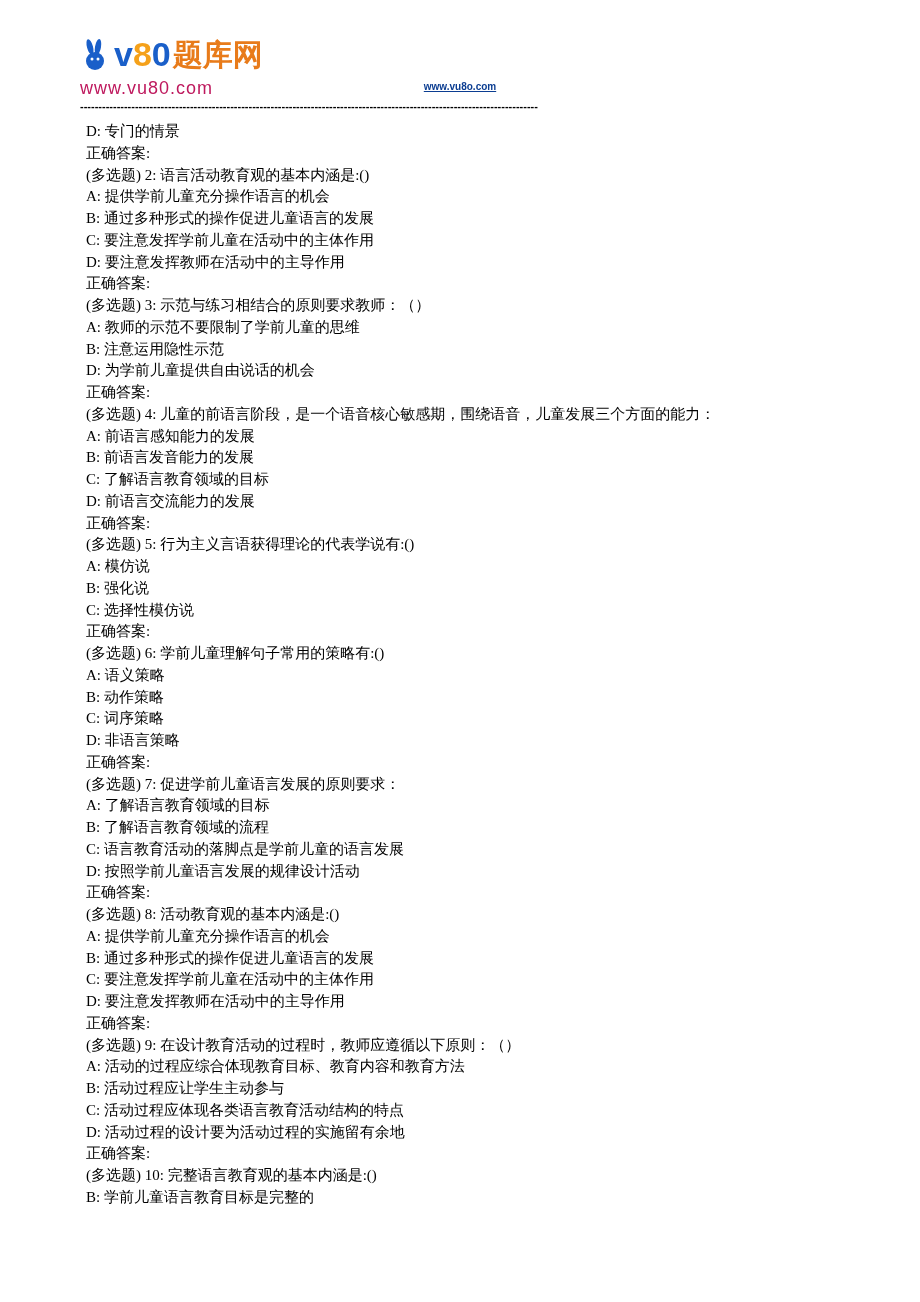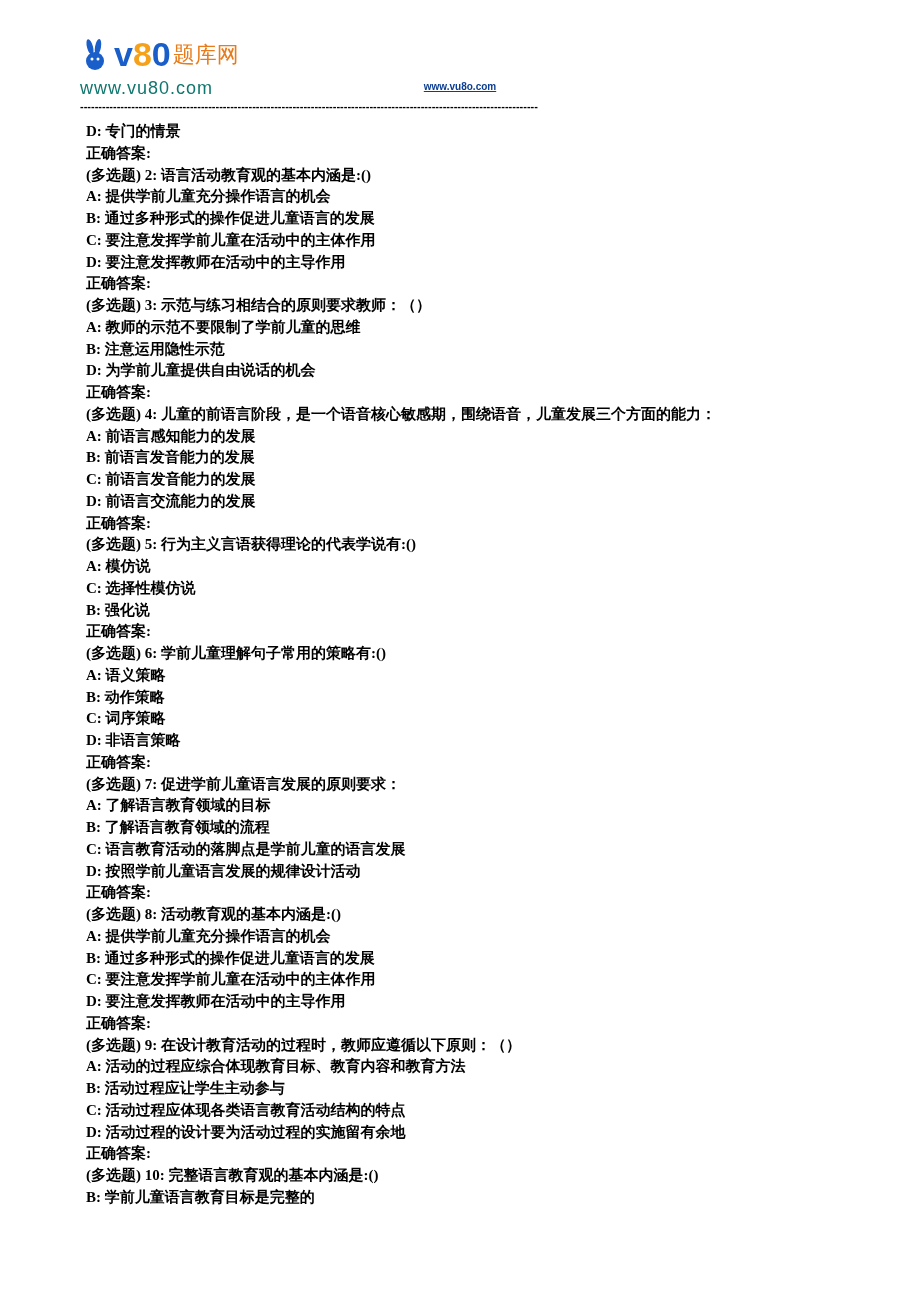--- a/index.html
+++ b/index.html
@@ -37,29 +37,29 @@
     color: #f5a11a;
   }
   .logo-text-0 {
     font-family: Arial, sans-serif;
     font-size: 34px;
     font-weight: bold;
     color: #1a5fc9;
   }
   .logo-cn {
     font-family: "Microsoft YaHei", sans-serif;
-    font-size: 22px;
-    font-weight: normal;
+    font-size: 30px;
+    font-weight: bold;
     color: #e87b1a;
     margin-left: 2px;
   }
   .logo-sub {
     font-family: Arial, sans-serif;
     font-size: 18px;
-    color: #0f766e;
+    color: #be185d;
     letter-spacing: 1px;
     margin-top: -4px;
   }
   .header-right {
     text-align: center;
     margin-top: -26px;
   }
   .header-link {
     font-family: Arial, sans-serif;
     font-size: 10px;
@@ -72,21 +72,20 @@
     font-size: 11px;
     font-weight: bold;
     color: #000;
     white-space: nowrap;
     overflow: hidden;
     letter-spacing: 0px;
     margin: 2px 0 6px 0;
   }
   .content {
     padding-left: 6px;
-    font-weight: bold;
   }
   .line {
     white-space: pre-wrap;
   }
 </style>
 </head>
 <body>
 
 <div class="header">
   <div class="logo-row">
@@ -121,27 +120,27 @@
     <div class="line">D: 要注意发挥教师在活动中的主导作用</div>
     <div class="line">正确答案:</div>
     <div class="line">(多选题) 3: 示范与练习相结合的原则要求教师：（）</div>
     <div class="line">A: 教师的示范不要限制了学前儿童的思维</div>
     <div class="line">B: 注意运用隐性示范</div>
     <div class="line">D: 为学前儿童提供自由说话的机会</div>
     <div class="line">正确答案:</div>
     <div class="line">(多选题) 4: 儿童的前语言阶段，是一个语音核心敏感期，围绕语音，儿童发展三个方面的能力：</div>
     <div class="line">A: 前语言感知能力的发展</div>
     <div class="line">B: 前语言发音能力的发展</div>
-    <div class="line">C: 前语言发音能力的发展</div>
+    <div class="line">C: 了解语言教育领域的目标</div>
     <div class="line">D: 前语言交流能力的发展</div>
     <div class="line">正确答案:</div>
     <div class="line">(多选题) 5: 行为主义言语获得理论的代表学说有:()</div>
     <div class="line">A: 模仿说</div>
+    <div class="line">B: 强化说</div>
     <div class="line">C: 选择性模仿说</div>
-    <div class="line">B: 强化说</div>
     <div class="line">正确答案:</div>
     <div class="line">(多选题) 6: 学前儿童理解句子常用的策略有:()</div>
     <div class="line">A: 语义策略</div>
     <div class="line">B: 动作策略</div>
     <div class="line">C: 词序策略</div>
     <div class="line">D: 非语言策略</div>
     <div class="line">正确答案:</div>
     <div class="line">(多选题) 7: 促进学前儿童语言发展的原则要求：</div>
     <div class="line">A: 了解语言教育领域的目标</div>
     <div class="line">B: 了解语言教育领域的流程</div>

